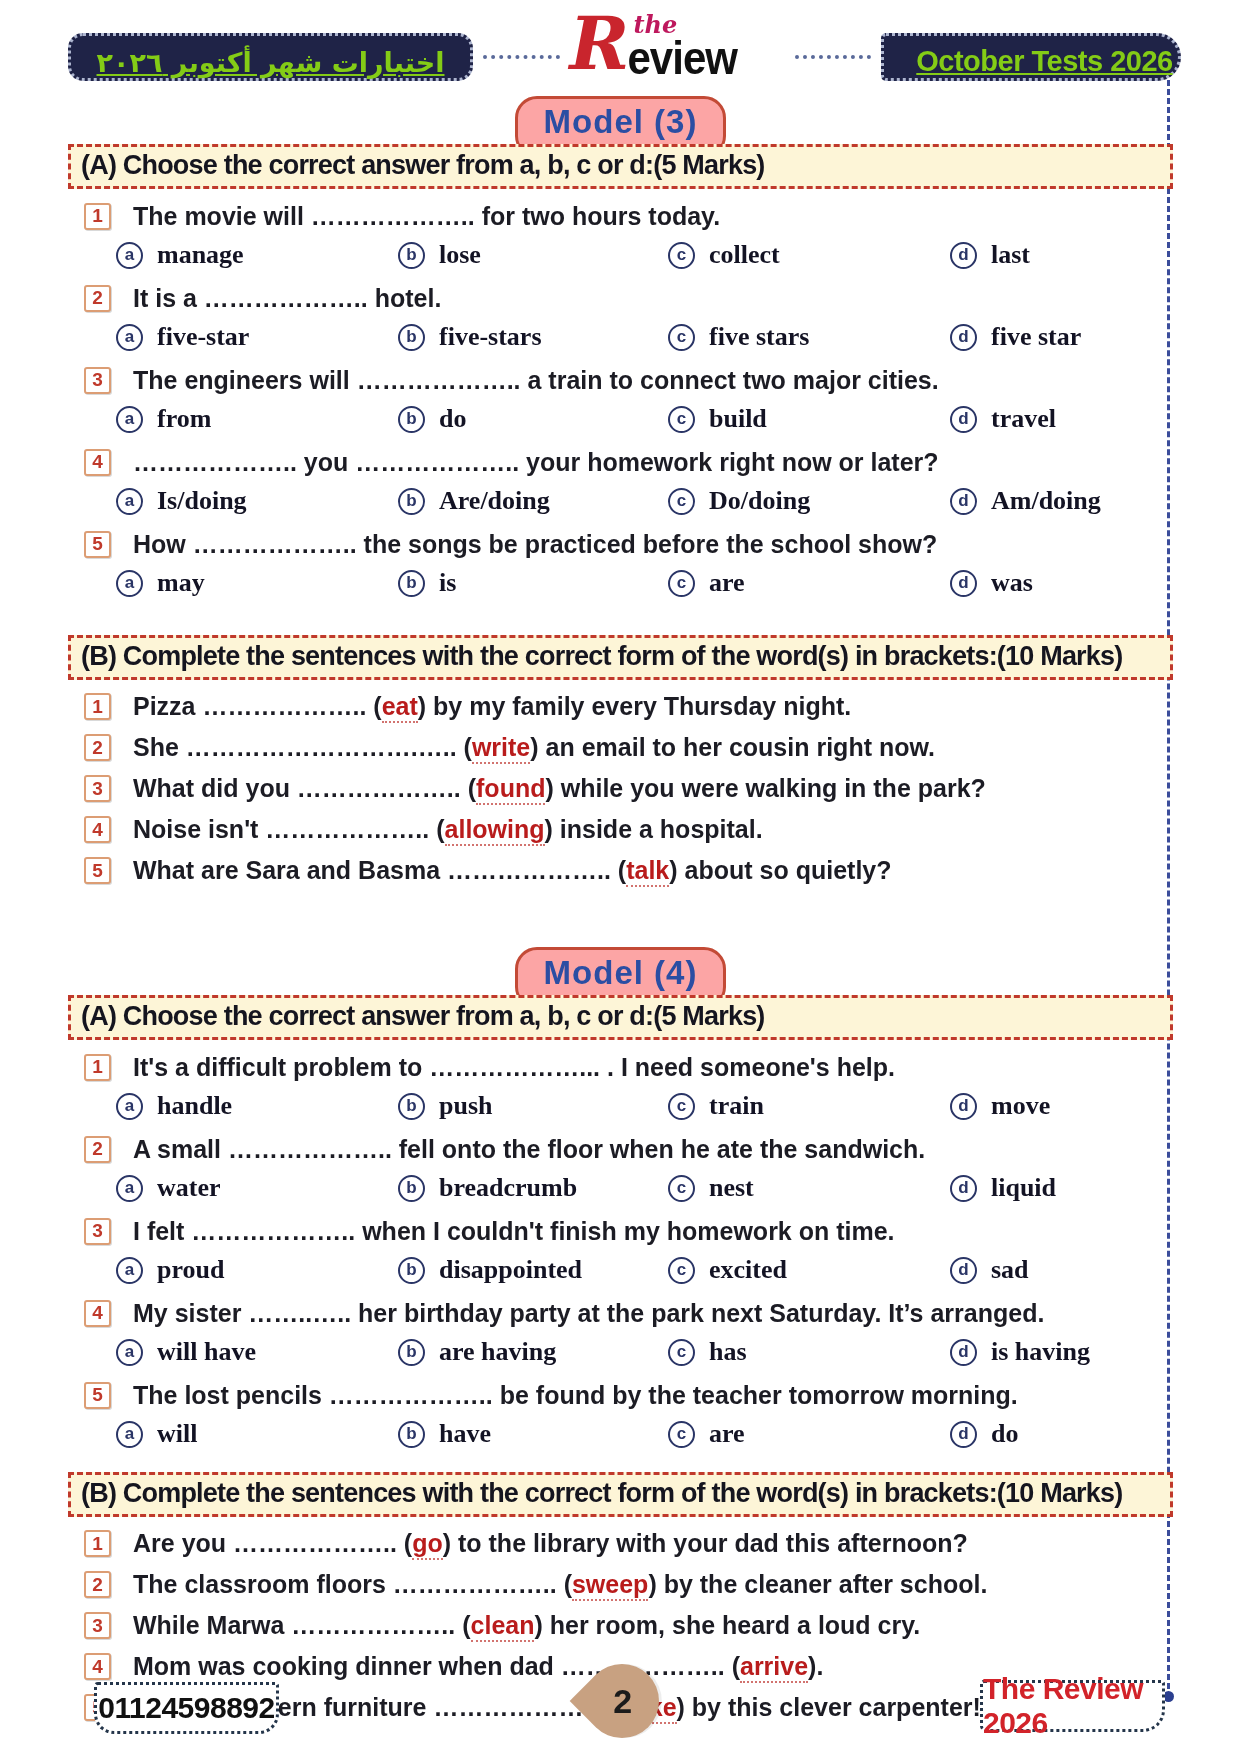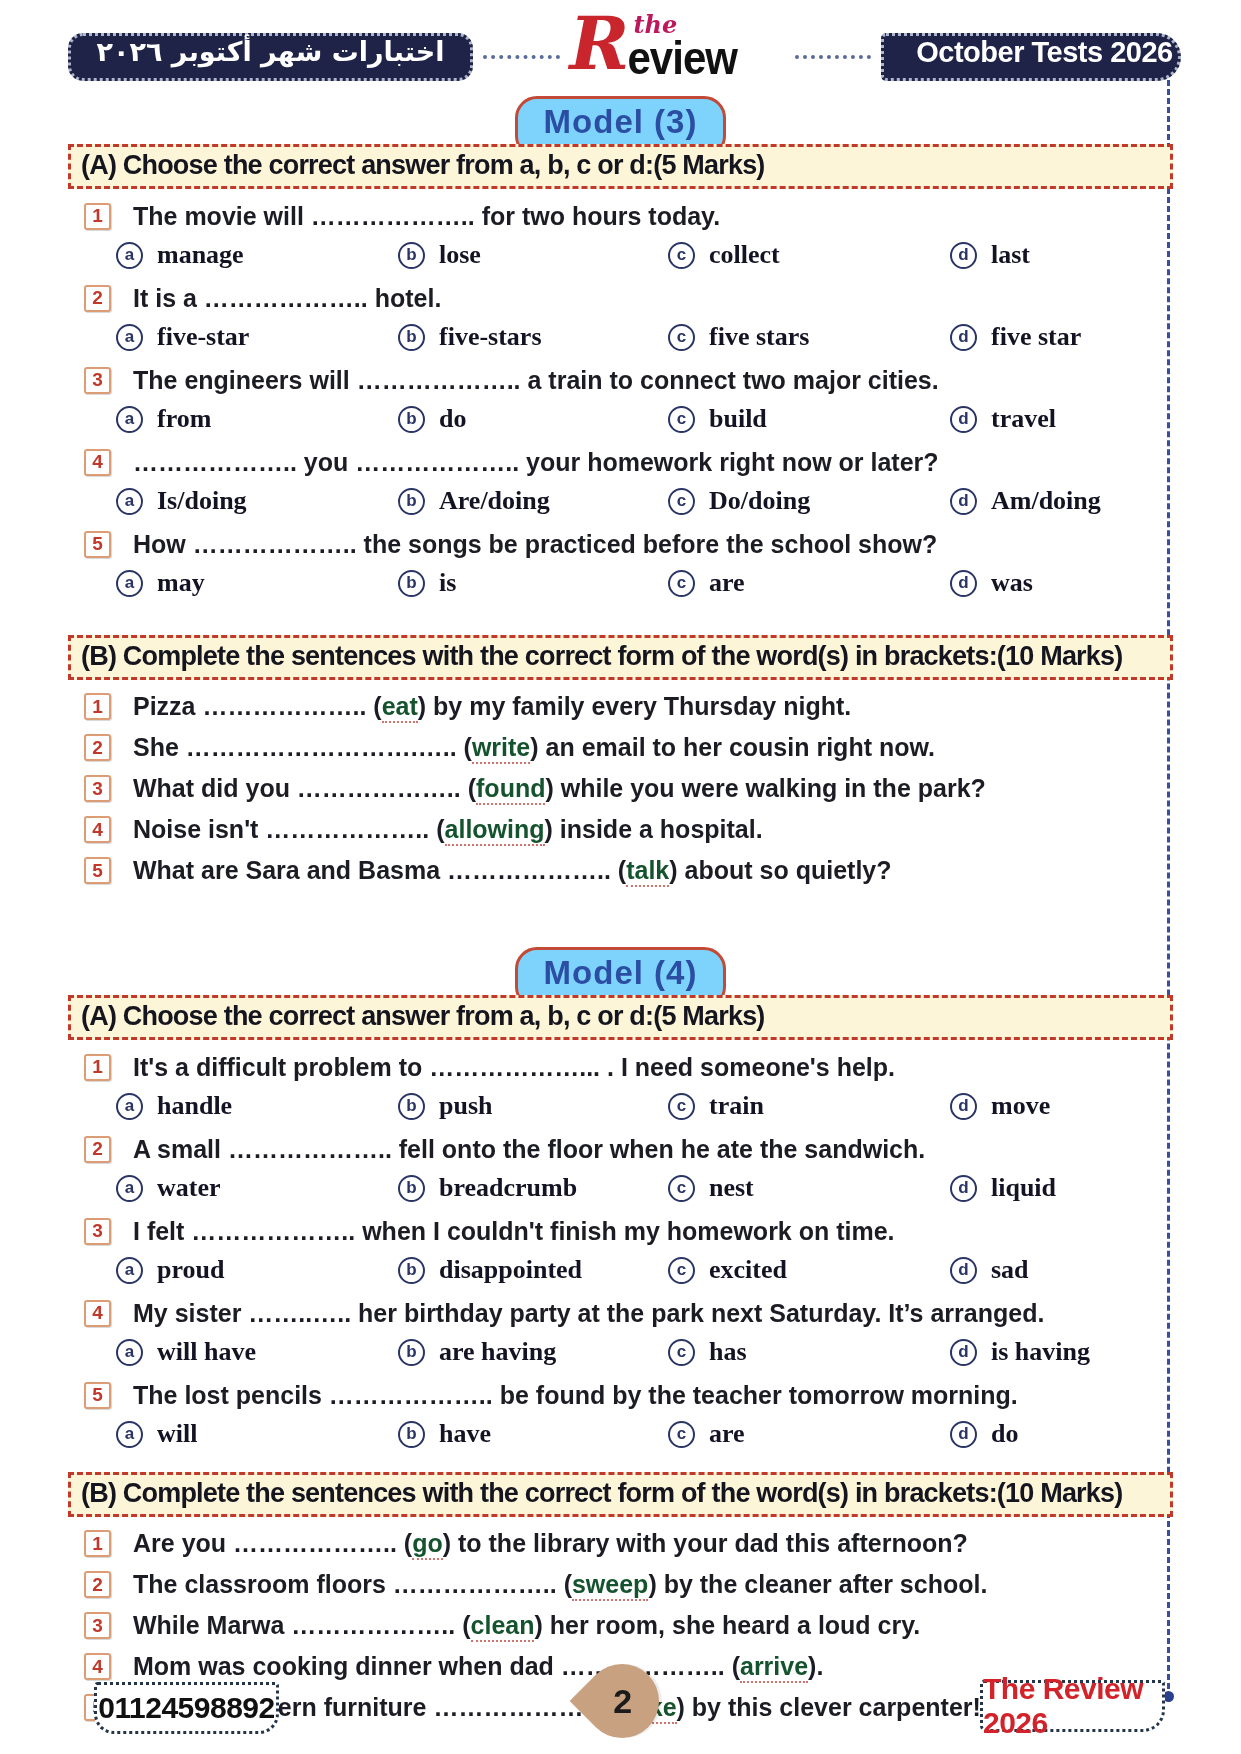--- a/index.html
+++ b/index.html
@@ -31,24 +31,24 @@
   
   .header {
     position: relative;
     display: flex; align-items: center;
     padding: 18px 60px 0 68px;
     height: 96px;
     z-index: 2;
   }
   .pill {
     background: #1f2347;
-    color: #ffffff;
+    color: #84cc16;
     border: 3px dotted #aeb6d0;
     font-weight: bold;
-    display: flex; align-items: flex-start; justify-content: center;
+    display: flex; align-items: flex-end; justify-content: center; text-decoration: underline;
   }
   .pill-ar {
     width: 405px; height: 48px;
     border-radius: 15px;
     font-family: "DejaVu Sans", sans-serif;
     font-size: 27px;
     direction: rtl;
   }
   .pill-en {
     width: 300px; height: 48px;
@@ -91,21 +91,21 @@
     transform: scaleY(1.12);
     color: #111111;
   }
 
   
   .model-badge-wrap { text-align: center; position: relative; z-index: 1; }
   .model-badge {
     display: inline-block;
     border: 3px solid #c34a36;
     border-radius: 22px;
-    background: #7dd3fc;
+    background: #fca5a5;
     padding: 4px 26px 14px 26px;
     margin-bottom: -14px;
     font-weight: bold;
     font-size: 33px;
     color: #2b4ea3;
     letter-spacing: 1px;
   }
 
   
   .section-bar {
@@ -167,21 +167,21 @@
     margin-right: 14px;
   }
   .b-row {
     display: flex; align-items: baseline;
     margin: 0 0 8px 84px;
     font-weight: bold; font-size: 25px;
     color: #1c1c24;
     line-height: 33px;
   }
   .b-word {
-    color: #14532d;
+    color: #b91c1c;
     border-bottom: 2px dotted #d2736f;
     padding-bottom: 1px;
   }
   .gap-lg { height: 52px; }
   .gap-md { height: 26px; }
   .gap-sm { height: 12px; }
 
   
   .footer {
     position: absolute;

